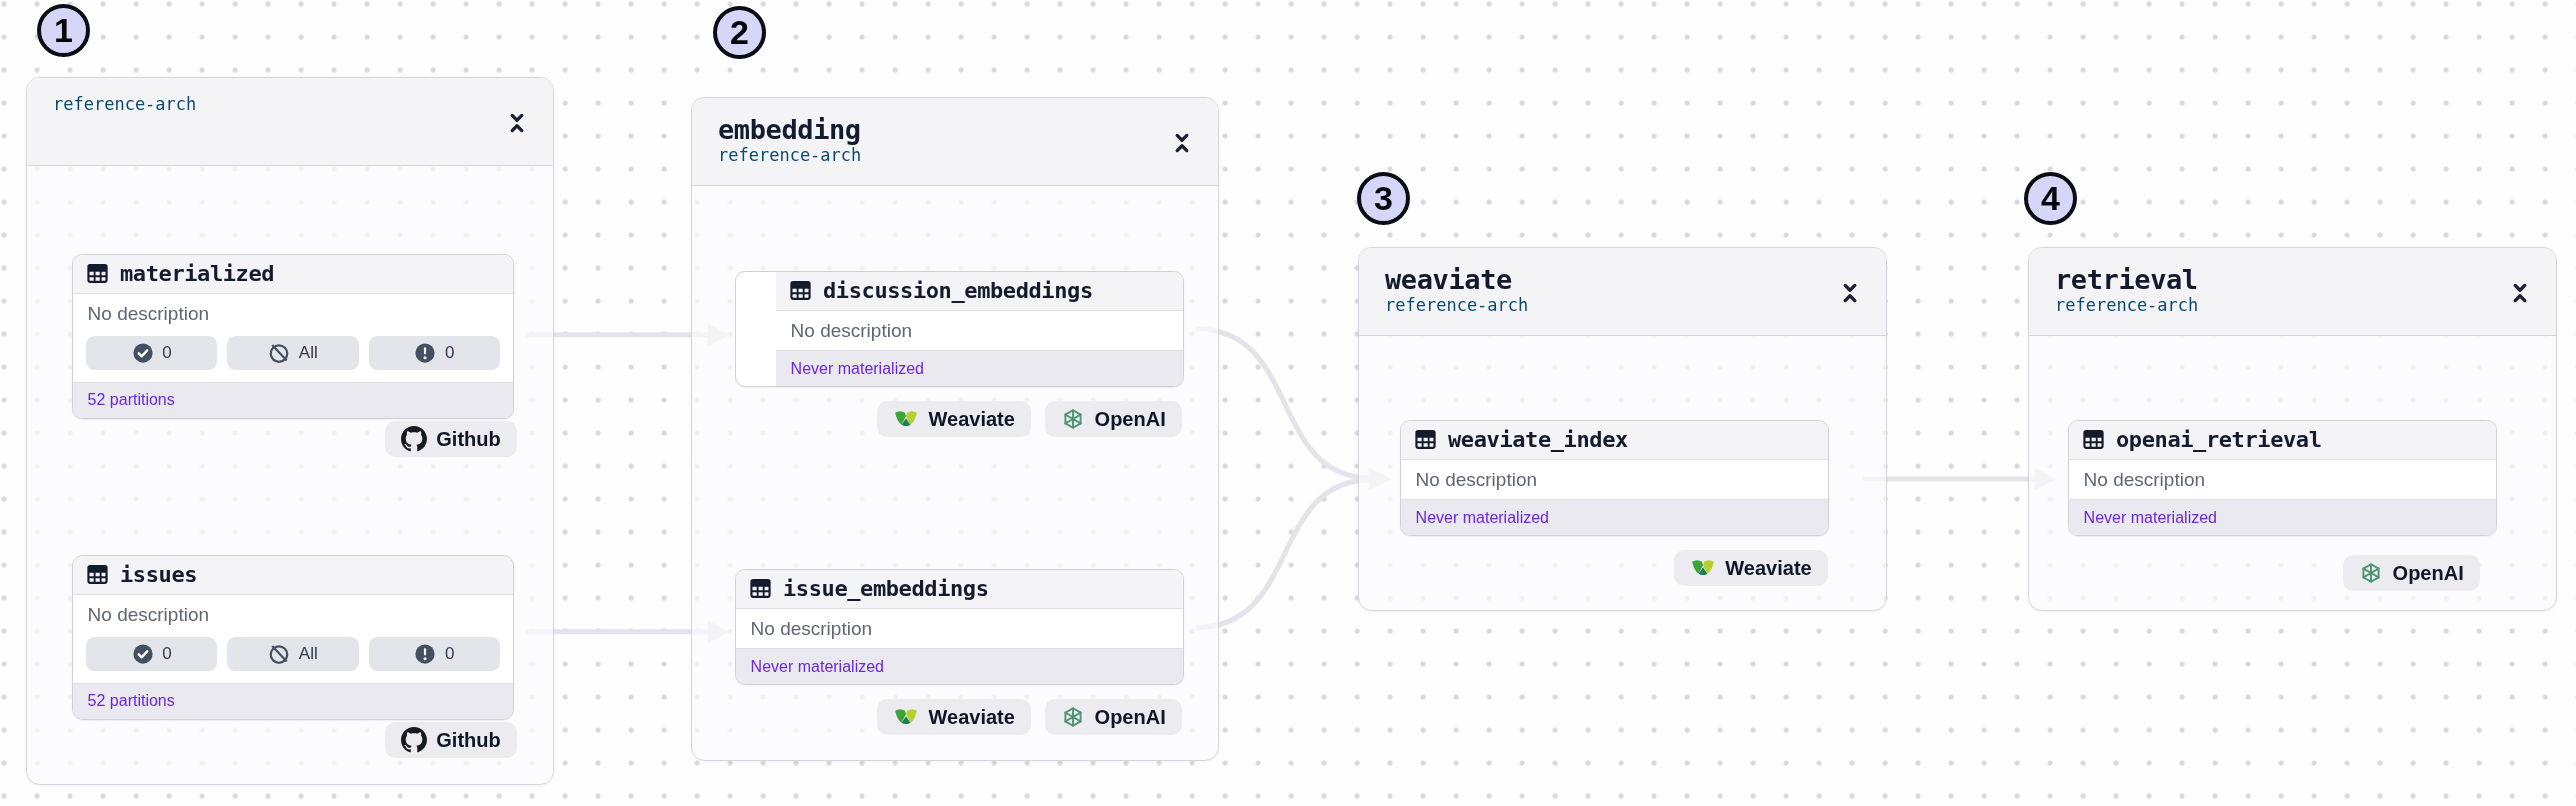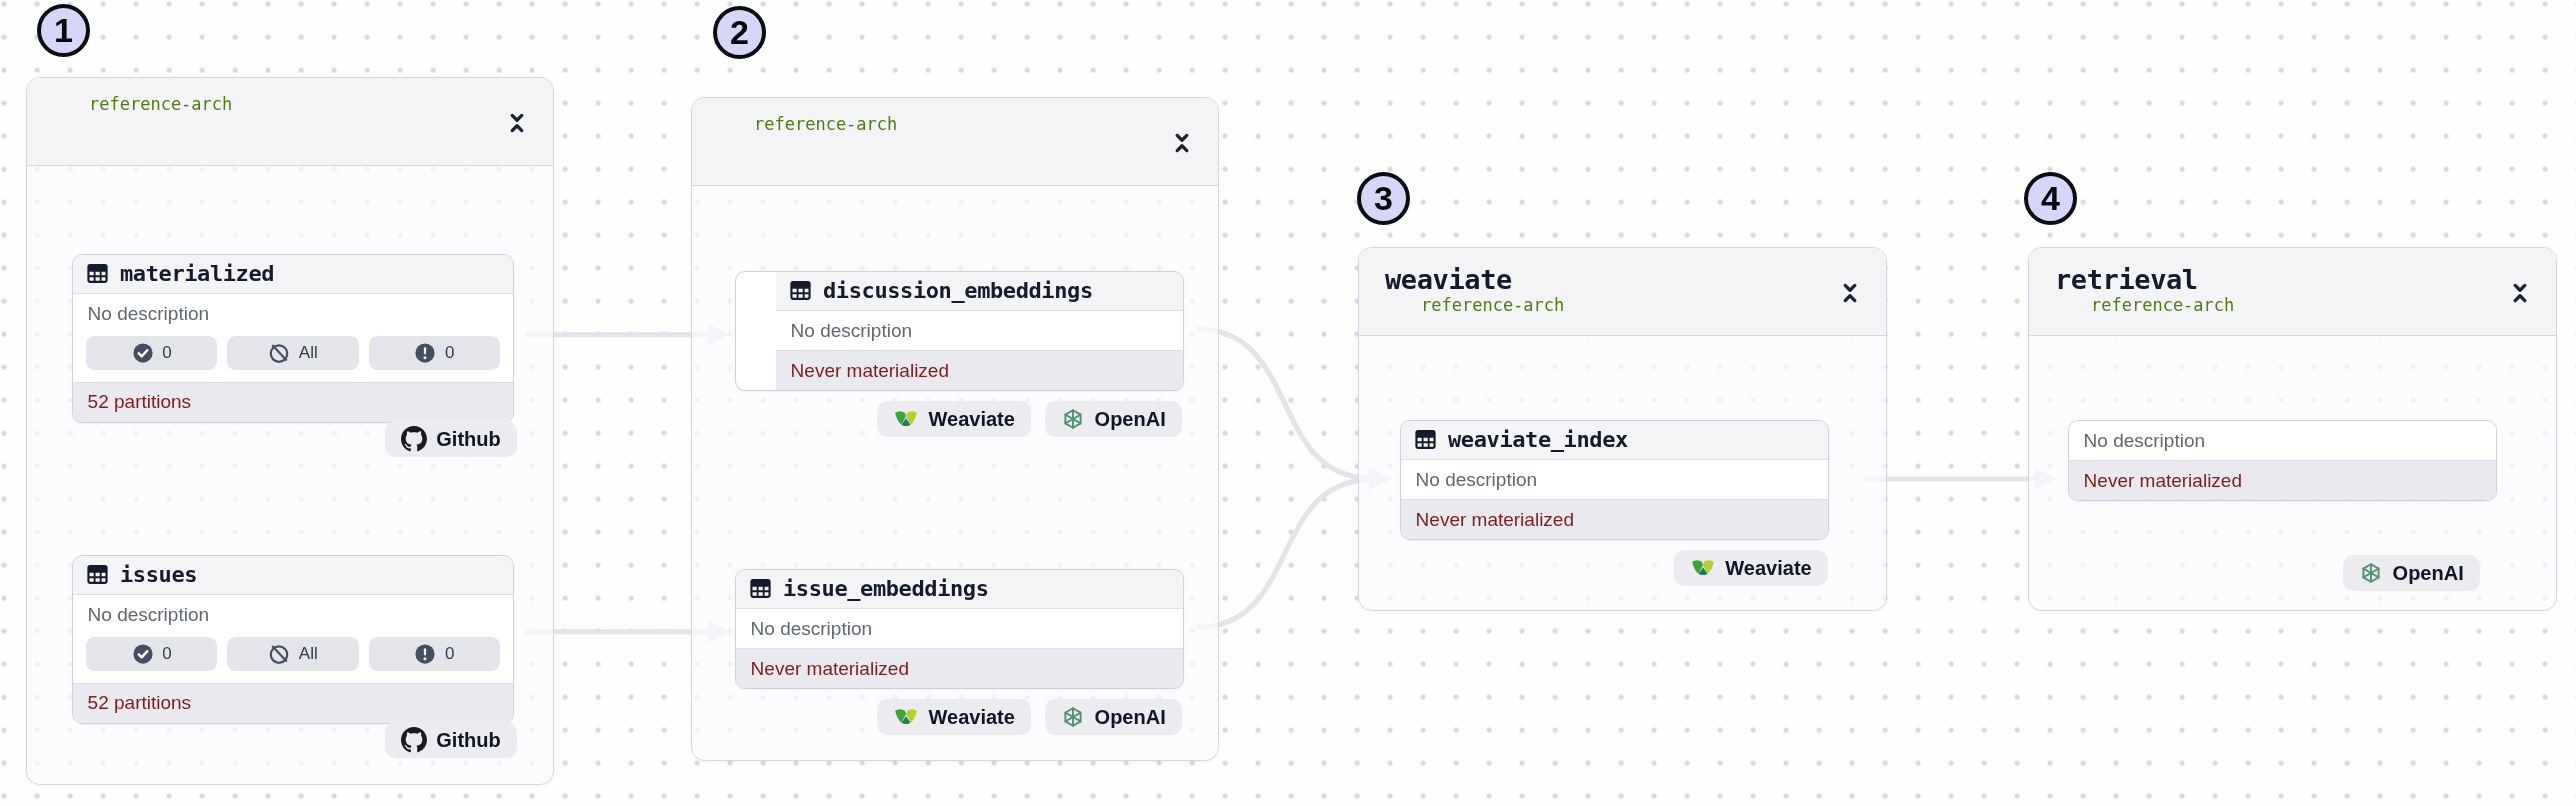--- a/index.html
+++ b/index.html
@@ -30,21 +30,21 @@
     border-bottom:1.7px solid #d5d5de;
     border-radius:12px 12px 0 0;
   }
   .group-title {
     font-family:"DejaVu Sans Mono", monospace;
     font-weight:700; font-size:27px; color:#141b2d; letter-spacing:-0.4px;
     line-height:1.15; white-space:nowrap;
   }
   .group-subtitle {
     font-family:"DejaVu Sans Mono", monospace;
-    font-size:17px; color:#4d7c0f; line-height:1.2; white-space:nowrap;margin-left:36px;
+    font-size:17px; color:#0c4a6e; line-height:1.2; white-space:nowrap;
   }
   .collapse-btn {
     position:absolute; right:22px; top:29px; width:29px; height:31px;
     display:flex; align-items:center; justify-content:center;
     background:transparent; border:none; cursor:pointer;
   }
 
   
   .step-circle {
     position:absolute; width:53px; height:53px; border-radius:50%;
@@ -75,21 +75,21 @@
   .ac-desc.only { padding:7.7px 14.6px 7.7px 14.6px; }
   .ac-pills { display:flex; gap:10.3px; padding:6.9px 13px 12px 13px; background:#fff; }
   .pill {
     flex:1; height:34px; background:#e4e5eb; border-radius:8.6px;
     display:flex; align-items:center; justify-content:center; gap:8.6px;
     font-size:17px; color:#323b4c; cursor:pointer; white-space:nowrap;
   }
   .ac-footer {
     padding:7.7px 14.6px;
     background:#e9e9ef; border-top:1.7px solid #dddee6;
-    font-size:19px; color:#7f1d1d; line-height:1.25; white-space:nowrap;
+    font-size:16px; color:#6d28d9; line-height:1.25; white-space:nowrap;
   }
 
   
   .tag-row { position:absolute; display:flex; gap:13.7px; }
   .tag-badge {
     height:36px; padding:0 16.3px; background:#ebebf0; border-radius:10.3px;
     display:inline-flex; align-items:center; justify-content:center; gap:9.4px;
     font-size:20px; font-weight:700; color:#0f1627; cursor:pointer; white-space:nowrap;
   }
   .icon { display:inline-flex; align-items:center; justify-content:center; }
@@ -236,20 +236,21 @@
               <path d="M8 0C3.58 0 0 3.58 0 8c0 3.54 2.29 6.53 5.47 7.59.4.07.55-.17.55-.38 0-.19-.01-.82-.01-1.49-2.01.37-2.53-.49-2.69-.94-.09-.23-.48-.94-.82-1.13-.28-.15-.68-.52-.01-.53.63-.01 1.08.58 1.23.82.72 1.21 1.87.87 2.33.66.07-.52.28-.87.51-1.07-1.78-.2-3.64-.89-3.64-3.95 0-.87.31-1.59.82-2.15-.08-.2-.36-1.02.08-2.12 0 0 .67-.21 2.2.82.64-.18 1.32-.27 2-.27s1.36.09 2 .27c1.53-1.04 2.2-.82 2.2-.82.44 1.1.16 1.92.08 2.12.51.56.82 1.27.82 2.15 0 3.07-1.87 3.75-3.65 3.95.29.25.54.73.54 1.48 0 1.07-.01 1.93-.01 2.2 0 .21.15.46.55.38A8.01 8.01 0 0 0 16 8c0-4.42-3.58-8-8-8z"></path>
             </svg>
         </span>
         <span>Github</span>
       </div>
     </div>
   </div>
 
   <div class="group" style="left:691px; top:97px; width:528px; height:664px;">
     <div class="group-header">
+      <div class="group-title">embedding</div>
       <div class="group-subtitle">reference-arch</div>
       <button class="collapse-btn">
         <span class="icon">
           <svg width="22" height="26" viewBox="0 0 16 18" stroke="#1a2133" stroke-width="2.4" fill="none" stroke-linecap="round" stroke-linejoin="round">
               <path d="M4.5 3.5 L8 7 L11.5 3.5"></path>
               <path d="M4.5 14.5 L8 11 L11.5 14.5"></path>
             </svg>
         </span>
       </button>
     </div>
@@ -380,20 +381,30 @@
         <span class="icon">
           <svg width="22" height="26" viewBox="0 0 16 18" stroke="#1a2133" stroke-width="2.4" fill="none" stroke-linecap="round" stroke-linejoin="round">
               <path d="M4.5 3.5 L8 7 L11.5 3.5"></path>
               <path d="M4.5 14.5 L8 11 L11.5 14.5"></path>
             </svg>
         </span>
       </button>
     </div>
 
     <div class="asset-card" style="left:39px; top:172px; width:429px;">
+      <div class="ac-header">
+        <span class="icon">
+          <svg width="23" height="23" viewBox="0 0 16 16">
+              <rect x="1.7" y="2.2" width="12.6" height="11.6" rx="1.2" fill="none" stroke="#141b2d" stroke-width="1.5"></rect>
+              <path d="M1.7 6.2h12.6 M1.7 9.9h12.6 M6 6.2v7.6 M10.2 6.2v7.6" stroke="#141b2d" stroke-width="1.3" fill="none"></path>
+              <path d="M1.7 5.9V3.4c0-.7.5-1.2 1.2-1.2h10.2c.7 0 1.2.5 1.2 1.2v2.5z" fill="#141b2d"></path>
+            </svg>
+        </span>
+        <span>openai_retrieval</span>
+      </div>
       <div class="ac-desc only">No description</div>
       <div class="ac-footer">Never materialized</div>
     </div>
 
     <div class="tag-row" style="right:76px; top:307px;">
       <div class="tag-badge">
         <span class="icon">
           <svg width="24" height="24" viewBox="0 0 24 24" fill="none" stroke="#4f9471" stroke-width="1.9" stroke-linecap="round" stroke-linejoin="round">
               <path d="M12 3.2 19.6 7.6 V16.4 L12 20.8 4.4 16.4 V7.6 Z"></path>
               <path d="M12 3.2 V12 M19.6 7.6 12 12 M19.6 16.4 12 12 M12 20.8 V12 M4.4 16.4 12 12 M4.4 7.6 12 12"></path>

